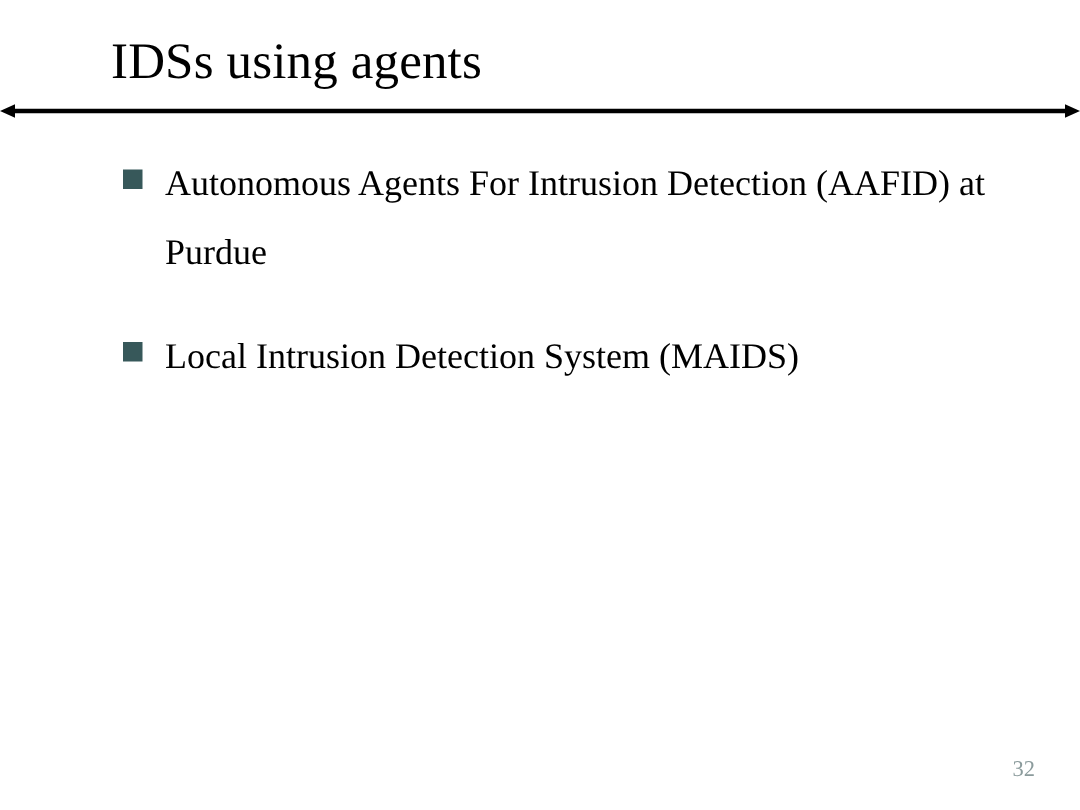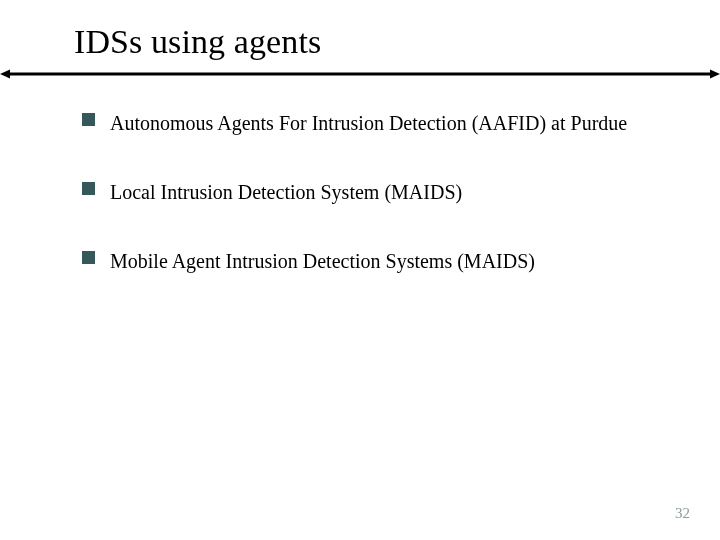--- a/index.html
+++ b/index.html
@@ -63,21 +63,21 @@
   .bullet-marker {
     position: absolute;
     left: 4px;
     top: 13px;
     width: 13px;
     height: 13px;
     background: #37585a;
   }
 
   .bullet-text {
-    font-size: 20px;
+    font-size: 24px;
     line-height: 46px;
     color: #000000;
     display: block;
   }
 
   
   .page-number {
     position: absolute;
     right: 30px;
     bottom: 18px;
@@ -105,23 +105,19 @@
     <div class="bullet-item">
       <span class="bullet-marker"></span>
       <span class="bullet-text">Autonomous Agents For Intrusion Detection (AAFID) at Purdue</span>
     </div>
 
     <div class="bullet-item">
       <span class="bullet-marker"></span>
       <span class="bullet-text">Local Intrusion Detection System (MAIDS)</span>
     </div>
 
-    <div class="bullet-item">
-      <span class="bullet-marker"></span>
-      <span class="bullet-text">Mobile Agent Intrusion Detection Systems (MAIDS)</span>
-    </div>
 
 
   </div>
 
   <div class="page-number">32</div>
 
 </div>
 
 </body></html>

